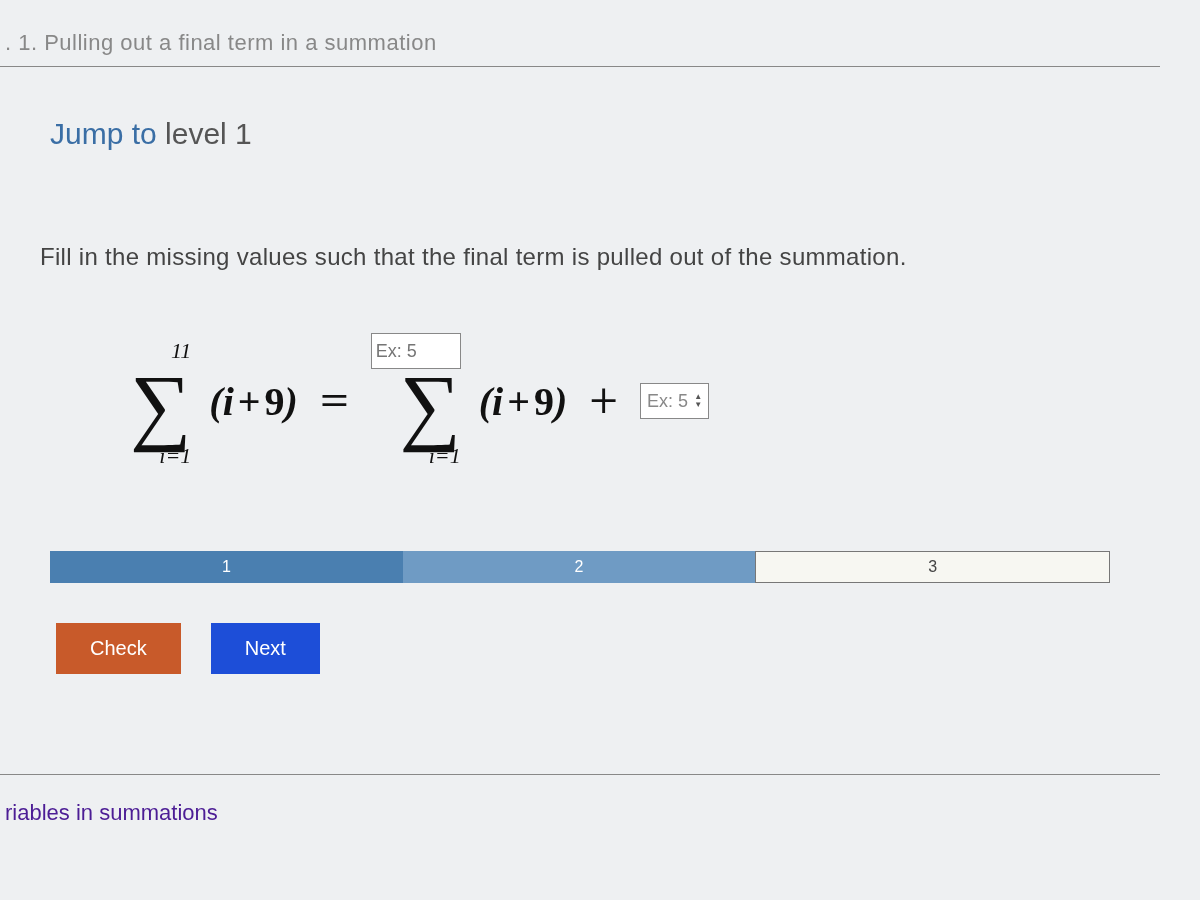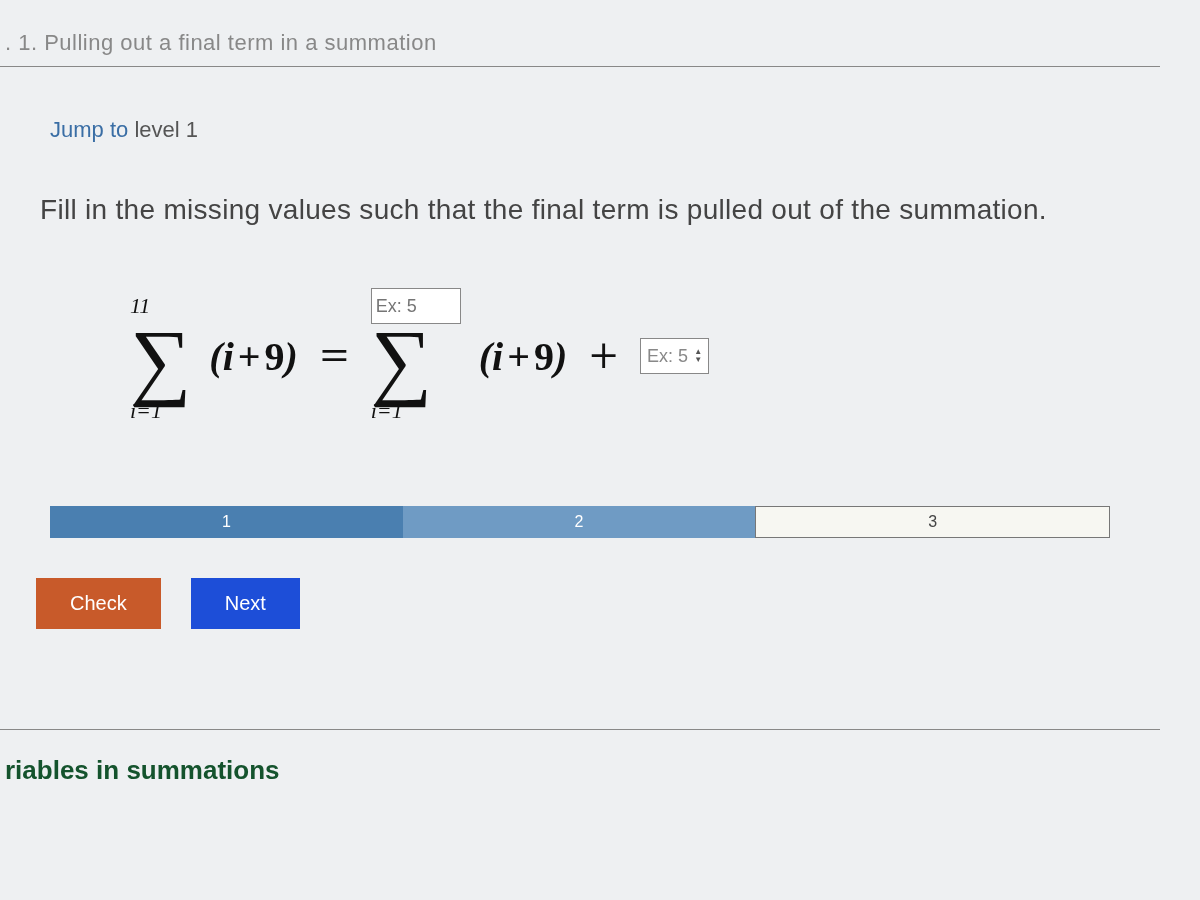--- a/index.html
+++ b/index.html
@@ -24,49 +24,49 @@
     letter-spacing: 0.5px;
     white-space: pre;
   }
   hr.rule {
     border: none;
     border-top: 1px solid #888;
     margin: 5px 0 40px -20px;
   }
   .jump-link {
     color: #3a6ea5;
-    font-size: 22px;
+    font-size: 30px;
     display: inline-block;
-    margin: 10px 0 51px 30px;
+    margin: 10px 0 92px 30px;
   }
   .jump-link .lvl {
     color: #555;
   }
   .prompt {
-    font-size: 28px;
+    font-size: 24px;
     color: #444;
     margin: 0 0 40px 20px;
     letter-spacing: 0.3px;
   }
   .equation-wrap {
     display: flex;
     align-items: center;
     justify-content: flex-start;
     gap: 18px;
     font-family: "Cambria Math", "STIX Two Math", "Times New Roman", serif;
     font-size: 40px;
     color: #111;
     margin-left: 110px;
     margin-bottom: 60px;
     height: 180px;
   }
   .sum {
     display: flex;
     flex-direction: column;
-    align-items: flex-start;
+    align-items: flex-end;
     line-height: 1;
   }
   .sum .upper, .sum .lower {
     font-size: 22px;
     font-family: "Times New Roman", serif;
     font-style: italic;
   }
   .sum .upper-box {
     height: 32px;
     display:flex;
@@ -142,42 +142,42 @@
   .pseg.done { background: #4a7fb0; }
   .pseg.current { background: #6f9bc4; }
   .pseg.todo {
     background: #f7f7f2;
     border: 1px solid #777;
     color: #444;
   }
   .btn-row {
     display: flex;
     gap: 30px;
-    margin-left: 16px;
+    margin-left: 36px;
     margin-bottom: 100px;
   }
   .btn {
     padding: 14px 34px;
     font-size: 20px;
     color: #fff;
     border: none;
     cursor: pointer;
     font-family: Arial;
   }
   .btn.check { background: #c85a2a; }
   .btn.next  { background: #1d4ed8; }
   hr.rule2 {
     border: none;
     border-top: 1px solid #888;
     margin: 20px 0 25px -20px;
   }
   .footer-heading {
-    font-size: 26px;
-    font-weight: bold;
-    color: #14532d;
+    font-size: 22px;
+    font-weight: normal;
+    color: #4c1d95;
     margin-left: -15px;
   }
 </style>
 </head>
 <body>
 
 <div class="page">
   <div class="header-fragment">. 1. Pulling out a final term in a summation</div>
   <hr class="rule">
 

